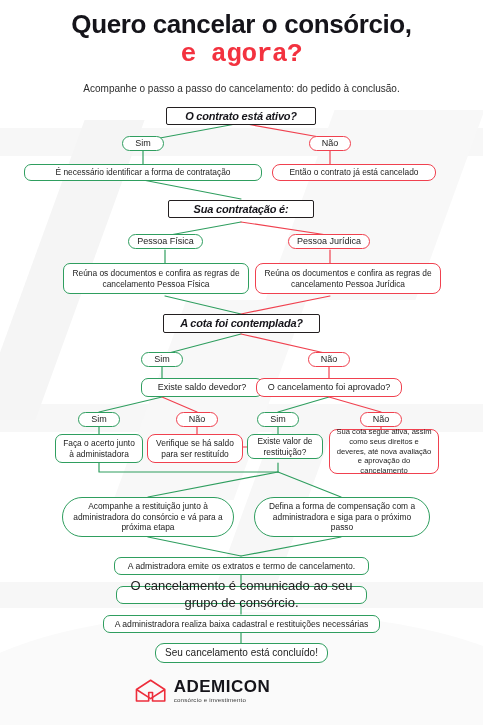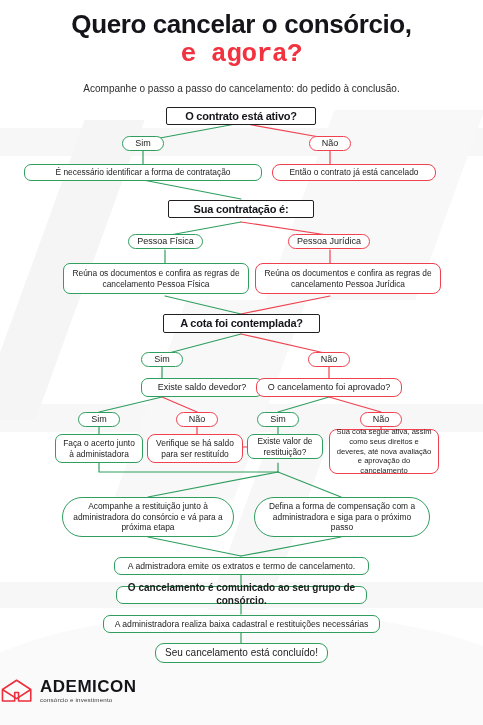--- a/index.html
+++ b/index.html
@@ -42,30 +42,30 @@
   
   .node{
     position:absolute;box-sizing:border-box;
     display:flex;align-items:center;justify-content:center;text-align:center;
     background:#ffffff;
     font-size:8.4px;line-height:1.28;color:#1c1c1c;
     padding:3px 6px;
   }
   .node.decision{
     border:1.6px solid #231f20;border-radius:2px;
-    font-weight:bold;font-size:11px;letter-spacing:-0.2px;color:#15141a;
+    font-weight:bold;font-size:11px;letter-spacing:-0.2px;color:#15141a;font-style:italic;
   }
   .node.green{border:1.2px solid #2f9e5f;border-radius:7px;color:#1c1c1c;}
   .node.red{border:1.2px solid #f0414f;border-radius:8px;color:#1c1c1c;}
   .node.pill{border-radius:999px;font-size:9px;padding:1px 6px;}
   .node.stadium{border-radius:40px;}
   .node.final{font-weight:normal;font-size:10px;border-radius:9px;border-width:1.4px;}
 
   
-  .logo{position:absolute;left:0;top:678px;width:404px;display:flex;align-items:center;gap:6px;}
+  .logo{position:absolute;left:0;top:678px;width:404px;display:flex;align-items:center;justify-content:center;gap:6px;}
   .logo-mark{width:34px;height:26px;flex:none;}
   .logo-txt{display:flex;flex-direction:column;line-height:1;}
   .logo-name{font-size:17px;font-weight:bold;letter-spacing:0.5px;color:#15141a;}
   .logo-tag{font-size:6.2px;letter-spacing:0.18px;color:#3b3b3b;margin-top:2px;}
 </style>
 </head>
 <body>
 
 <div id="stage">
 
@@ -167,21 +167,21 @@
 
   <div class="node green" style="left:55px;top:434px;width:88px;height:29px;">Faça o acerto junto à administadora</div>
   <div class="node red" style="left:147px;top:434px;width:96px;height:29px;">Verifique se há saldo para ser restituído</div>
   <div class="node green" style="left:247px;top:434px;width:76px;height:25px;">Existe valor de restituição?</div>
   <div class="node red" style="left:329px;top:429px;width:110px;height:45px;font-size:7.6px;">Sua cota segue ativa, assim como seus direitos e deveres, até nova avaliação e aprovação do cancelamento</div>
 
   <div class="node green stadium" style="left:62px;top:497px;width:172px;height:40px;">Acompanhe a restituição junto à administradora do consórcio e vá para a próxima etapa</div>
   <div class="node green stadium" style="left:254px;top:497px;width:176px;height:40px;">Defina a forma de compensação com a administradora e siga para o próximo passo</div>
 
   <div class="node green" style="left:114px;top:557px;width:255px;height:18px;font-size:8.6px;">A admistradora emite os extratos e termo de cancelamento.</div>
-  <div class="node green" style="left:116px;top:586px;width:251px;height:18px;font-size:10px;font-weight:bold;">O cancelamento é comunicado ao seu grupo de consórcio.</div>
+  <div class="node green" style="left:116px;top:586px;width:251px;height:18px;font-size:13px;">O cancelamento é comunicado ao seu grupo de consórcio.</div>
   <div class="node green" style="left:103px;top:615px;width:277px;height:18px;font-size:8.6px;">A administradora realiza baixa cadastral e restituições necessárias</div>
   <div class="node green final" style="left:155px;top:643px;width:173px;height:20px;">Seu cancelamento está concluído!</div>
 
   <div class="logo">
     <svg class="logo-mark" viewBox="0 0 44 34" xmlns="http://www.w3.org/2000/svg">
       <g fill="none" stroke="#ed2e3c" stroke-width="2.1" stroke-linejoin="round">
         <path d="M3 30 L3 15 L21.5 3 L40 15 L40 30 L24 30 L24 19 L19 19 L19 30 Z"></path>
         <path d="M3 15 L21.5 27 L40 15"></path>
       </g>
     </svg>

